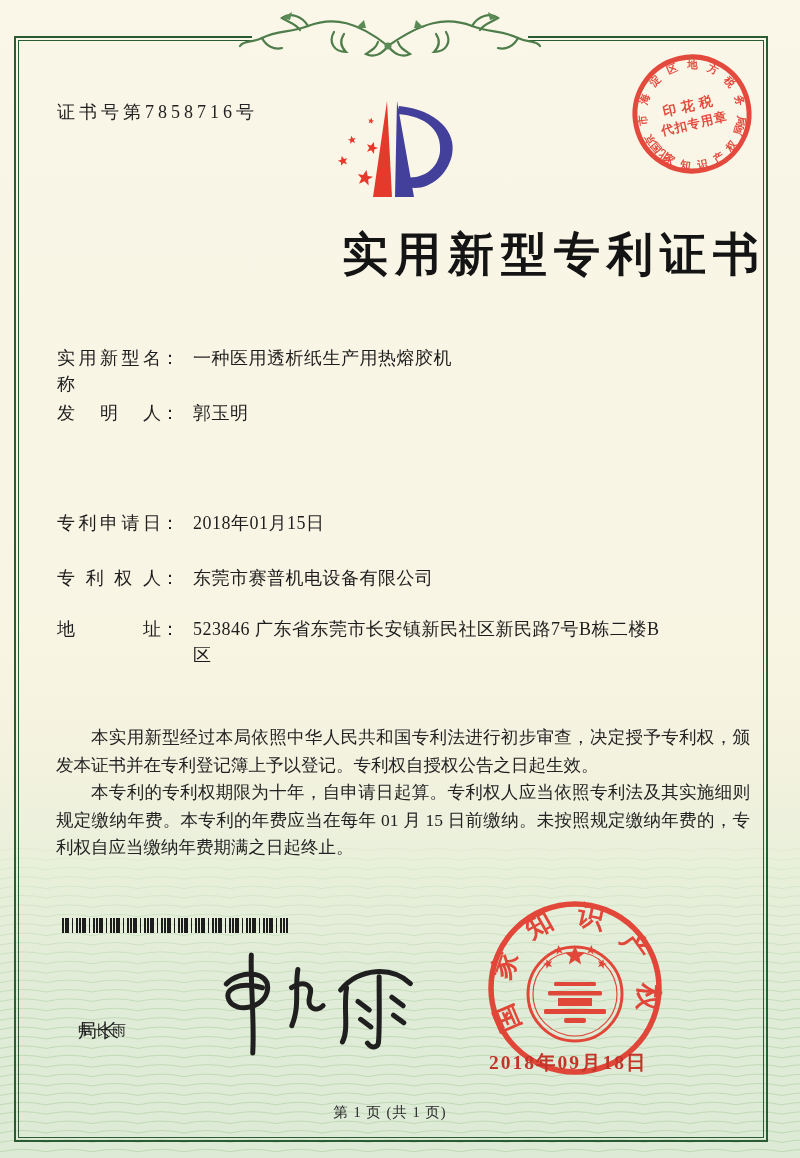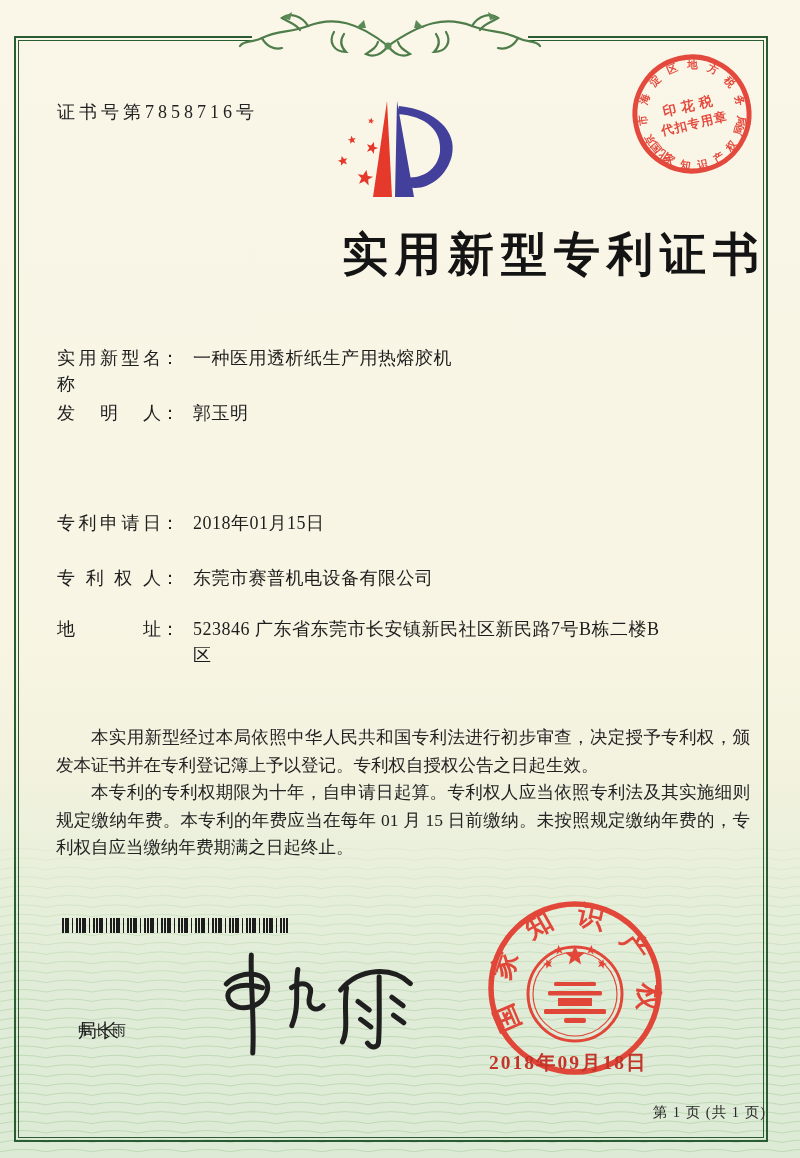--- a/index.html
+++ b/index.html
@@ -33,21 +33,21 @@
   .body-text p{margin:0;text-indent:2em;}
   .barcode{position:absolute;left:62px;top:918px;width:226px;height:15px;z-index:2;
     background:repeating-linear-gradient(90deg,#1c1c1c 0 2px,transparent 2px 3px,#1c1c1c 3px 7px,transparent 7px 10px,#1c1c1c 10px 11px,transparent 11px 14px,#1c1c1c 14px 16px,transparent 16px 17px);}
   
   .signoff-title{position:absolute;left:78px;top:986px;font-size:19px;letter-spacing:3px;color:#1d1d1d;z-index:2;font-family:"Liberation Sans","DejaVu Sans",sans-serif;margin-top:32px;}
   .signoff-name{position:absolute;left:78px;top:1022px;font-size:14px;letter-spacing:3px;color:#1d1d1d;z-index:2;font-family:"Liberation Sans","DejaVu Sans",sans-serif;}
   .signature{position:absolute;left:195px;top:945px;width:235px;height:115px;z-index:2;}
   
   .seal{position:absolute;left:478px;top:898px;width:194px;height:194px;z-index:3;}
   .seal-date{position:absolute;left:489px;top:1049px;font-size:19.5px;color:#c33429;letter-spacing:2px;z-index:4;font-weight:bold;font-family:"Liberation Serif","DejaVu Serif",serif;}
-  .footer{position:absolute;left:14px;top:1103px;width:752px;text-align:right;font-size:14.5px;color:#2a2a2a;letter-spacing:1px;z-index:2;}
+  .footer{position:absolute;left:14px;top:1103px;width:752px;text-align:center;font-size:14.5px;color:#2a2a2a;letter-spacing:1px;z-index:2;}
 </style>
 </head>
 <body>
 
 <div class="page">
 
   <svg id="wave-svg" class="waves" xmlns="http://www.w3.org/2000/svg">
       <path d="M0 6 q23 -5 46 0 q23 -5 46 0 q23 -5 46 0 q23 -5 46 0 q23 -5 46 0 q23 -5 46 0 q23 -5 46 0 q23 -5 46 0 q23 -5 46 0 q23 -5 46 0 q23 -5 46 0 q23 -5 46 0 q23 -5 46 0 q23 -5 46 0 q23 -5 46 0 q23 -5 46 0 q23 -5 46 0 q23 -5 46 0" fill="none" stroke="#b5d4ab" stroke-width="1" opacity="0.18"></path>
       <path d="M0 15.4 q23 -5 46 0 q23 -5 46 0 q23 -5 46 0 q23 -5 46 0 q23 -5 46 0 q23 -5 46 0 q23 -5 46 0 q23 -5 46 0 q23 -5 46 0 q23 -5 46 0 q23 -5 46 0 q23 -5 46 0 q23 -5 46 0 q23 -5 46 0 q23 -5 46 0 q23 -5 46 0 q23 -5 46 0 q23 -5 46 0" fill="none" stroke="#b5d4ab" stroke-width="1" opacity="0.21"></path>
       <path d="M0 24.8 q23 -5 46 0 q23 -5 46 0 q23 -5 46 0 q23 -5 46 0 q23 -5 46 0 q23 -5 46 0 q23 -5 46 0 q23 -5 46 0 q23 -5 46 0 q23 -5 46 0 q23 -5 46 0 q23 -5 46 0 q23 -5 46 0 q23 -5 46 0 q23 -5 46 0 q23 -5 46 0 q23 -5 46 0 q23 -5 46 0" fill="none" stroke="#b5d4ab" stroke-width="1" opacity="0.24"></path>

